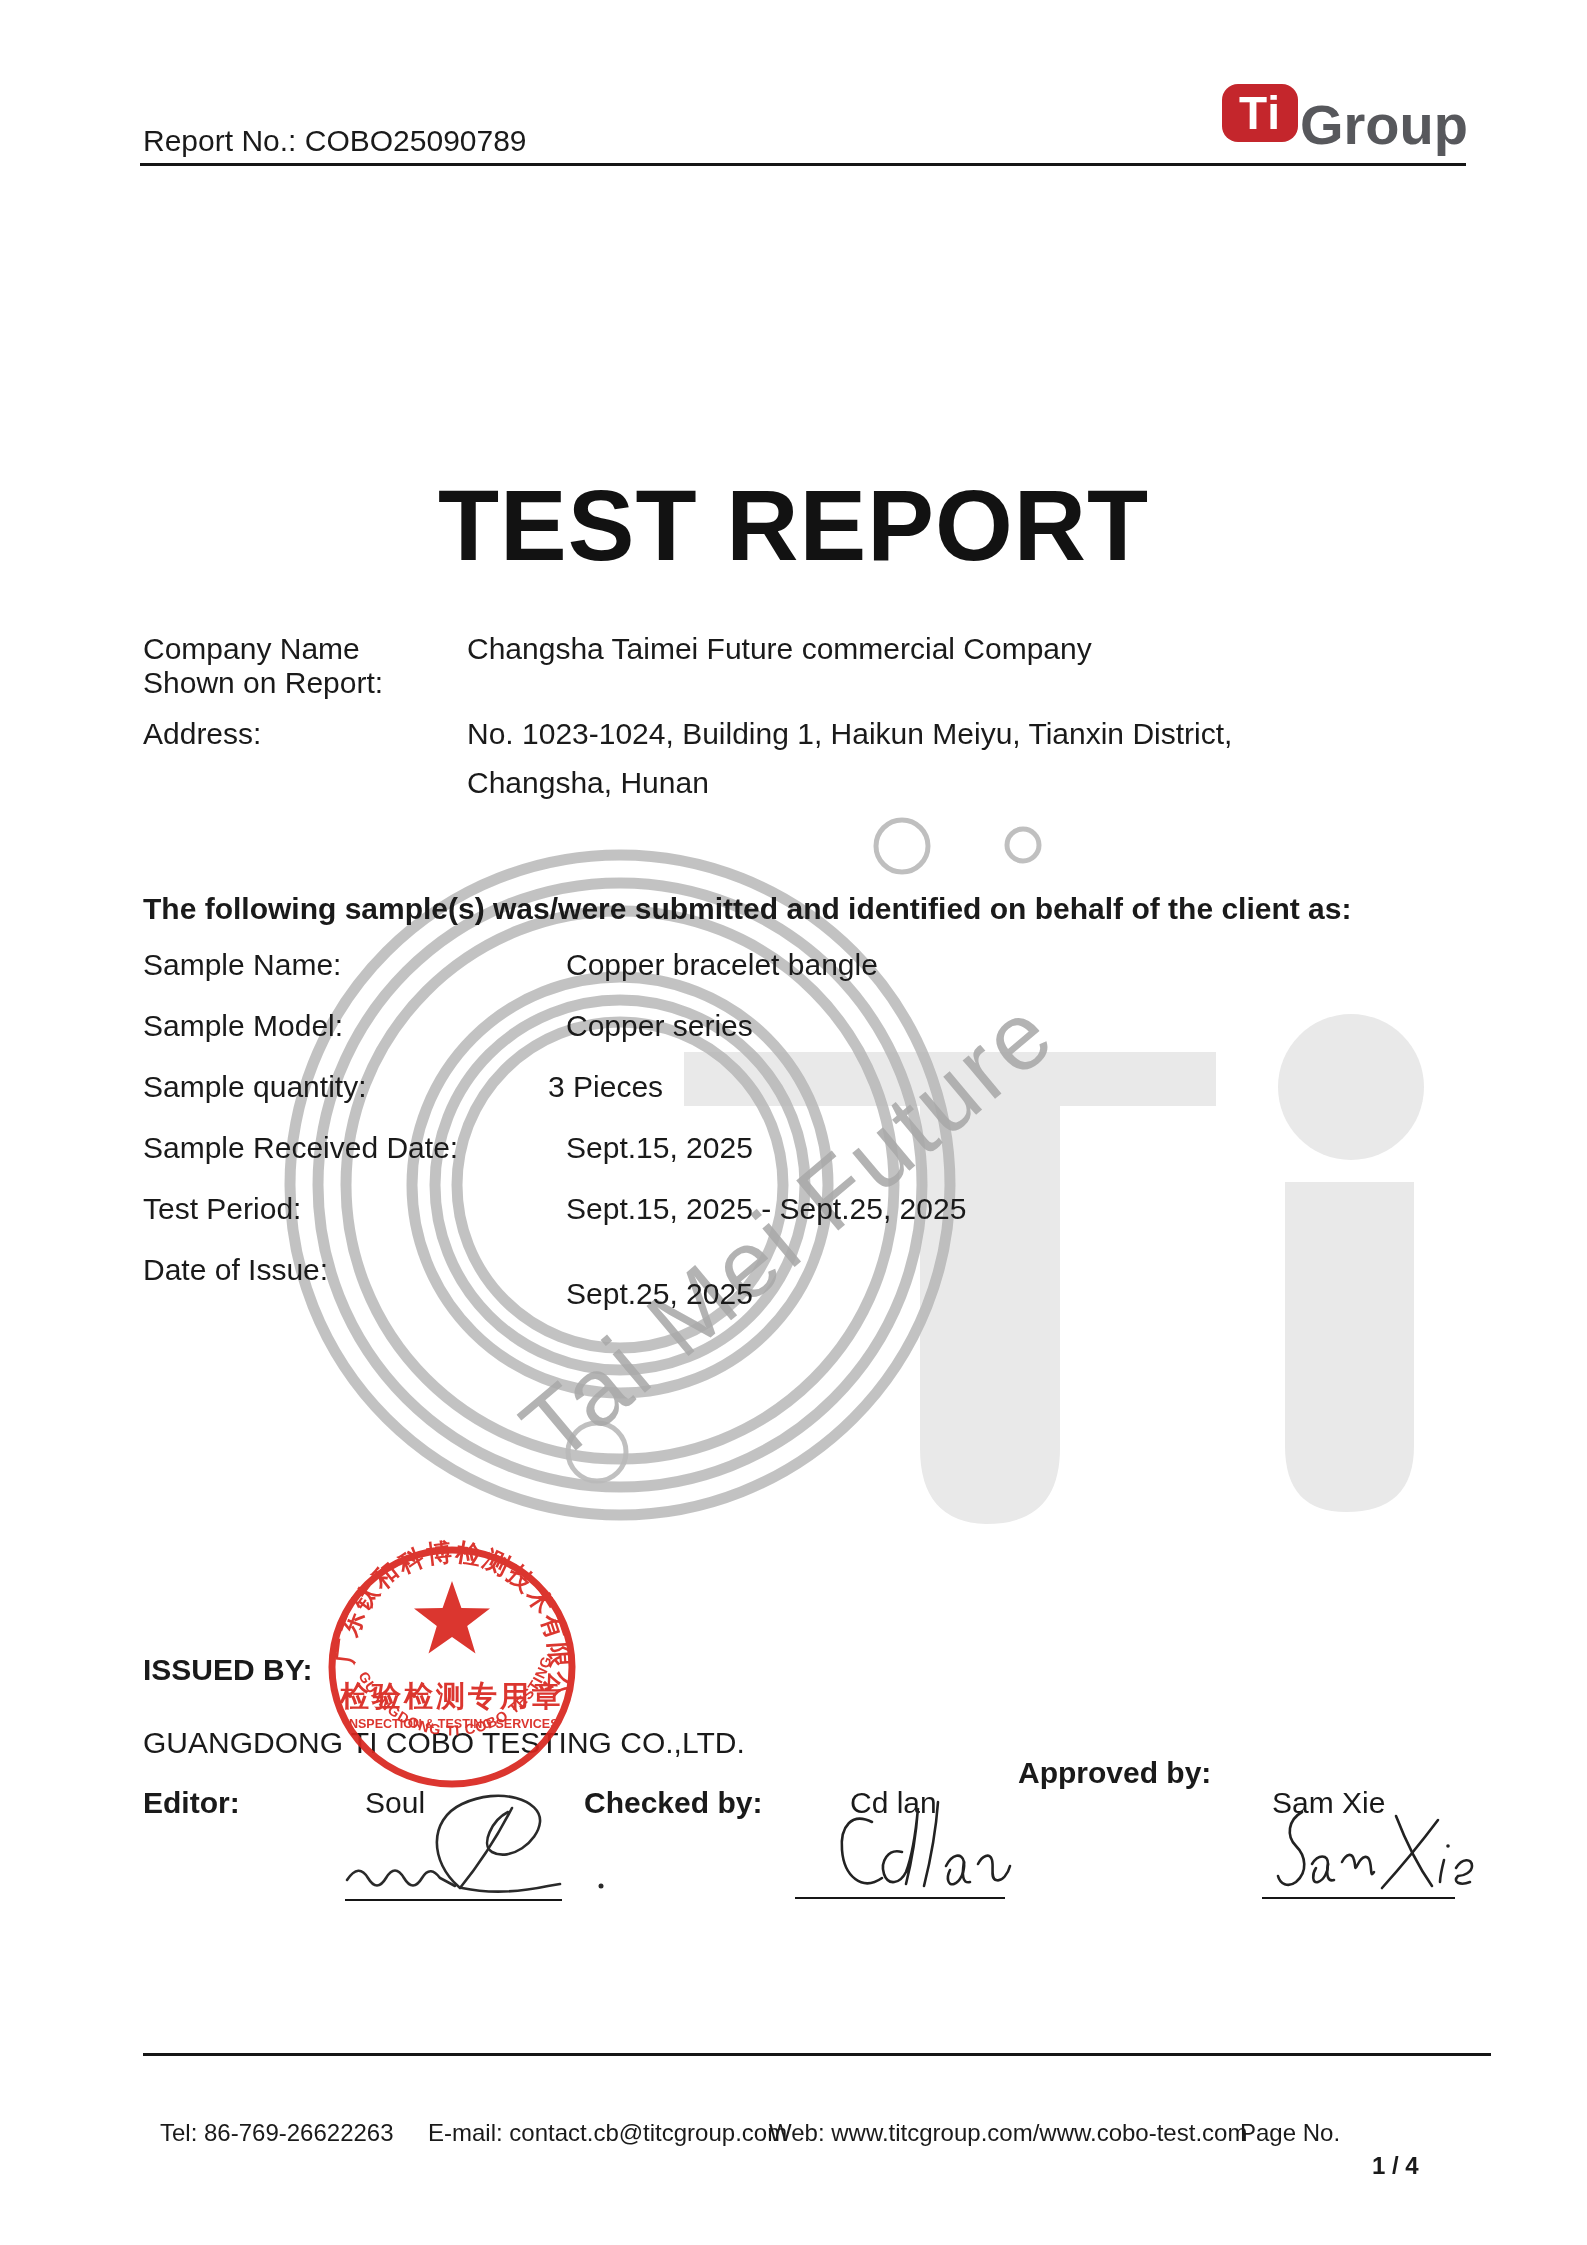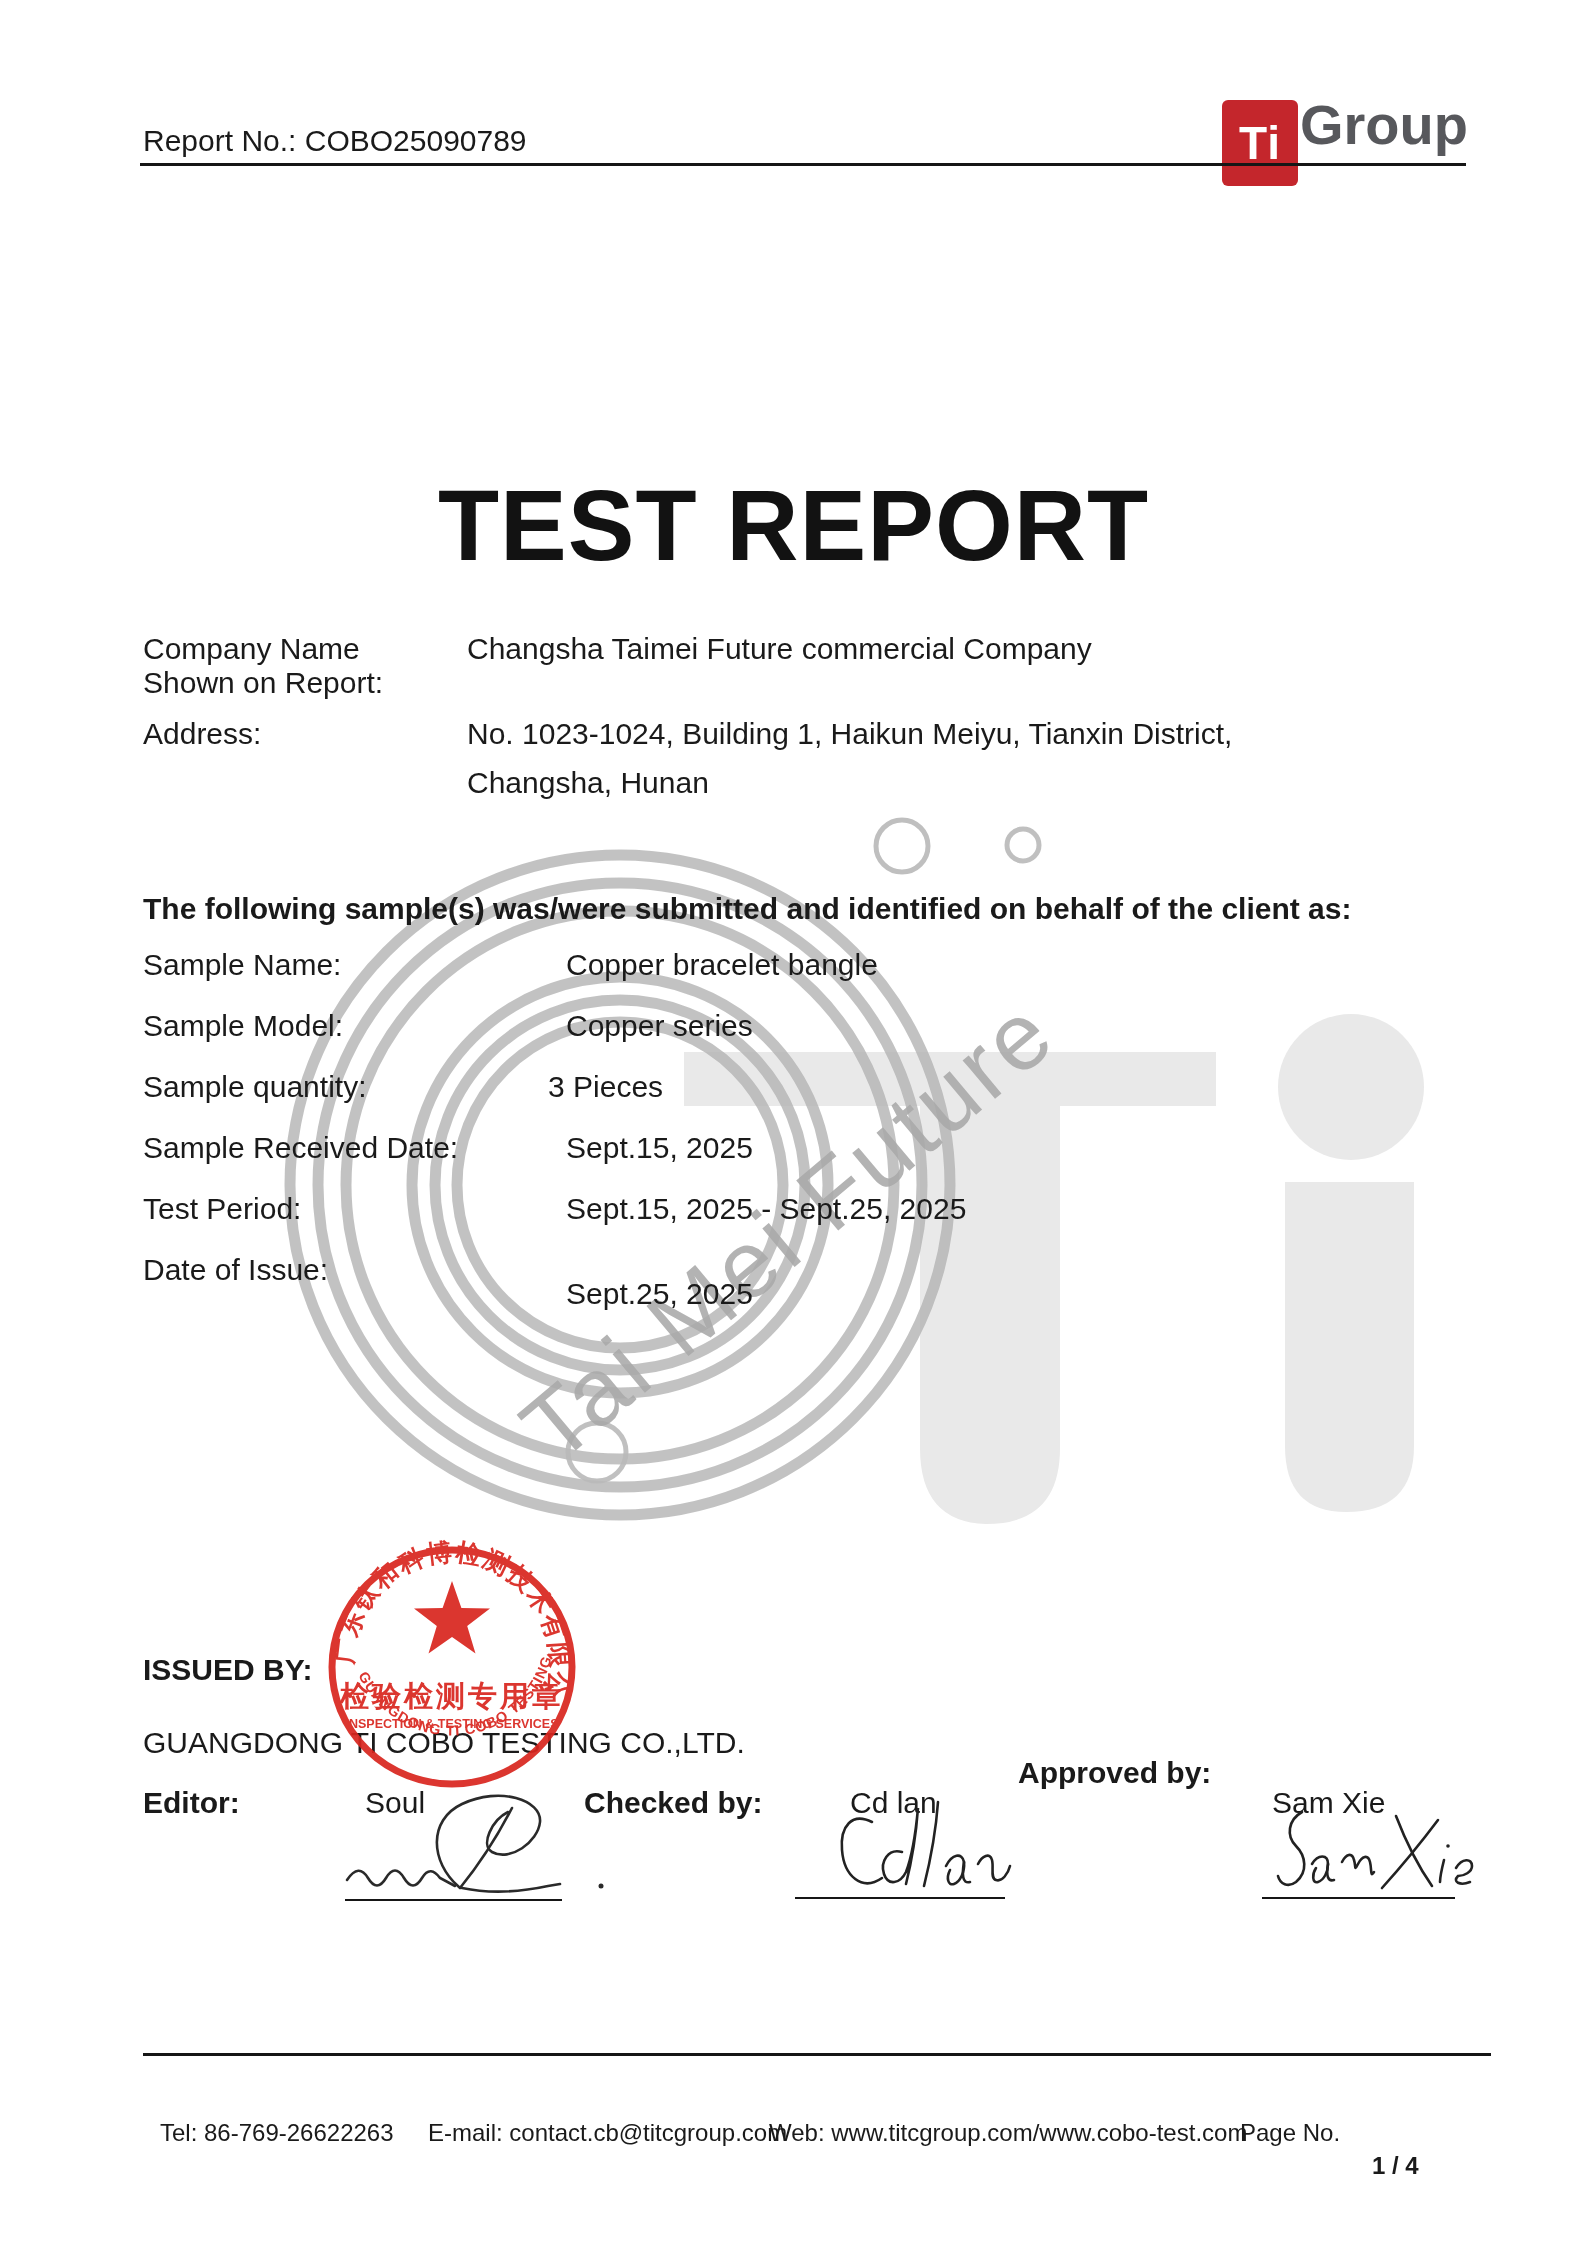--- a/index.html
+++ b/index.html
@@ -15,22 +15,22 @@
   .b{font-weight:bold;}
   .fs30{font-size:30px;line-height:1.1;}
   .fs24{font-size:24px;line-height:1.1;}
   .rule{position:absolute;background:#161616;}
   .wm{position:absolute;pointer-events:none;}
   .title{
     position:absolute;left:0;width:100%;text-align:center;
     font-size:100px;font-weight:bold;letter-spacing:1px;color:#121212;
   }
   .logo-box{
-    position:absolute;left:1222px;top:84px;width:76px;height:86px;
-    border-radius:6px;display:flex;align-items:center;justify-content:center;margin-top:16px;
+    position:absolute;left:1222px;top:84px;width:76px;height:58px;
+    border-radius:16px;display:flex;align-items:center;justify-content:center;
   }
   .logo-ti{color:#ffffff;font-size:46px;font-weight:bold;letter-spacing:1px;}
   .logo-group{position:absolute;left:1300px;top:92px;font-size:56px;font-weight:bold;}
   .wm-text{
     position:absolute;left:788px;top:1230px;
     transform:translate(-50%,-50%) rotate(-40deg);
     font-size:95px;color:#a9a9a9;opacity:0.88;letter-spacing:4px;
   }
   svg{display:block;}
 </style>

